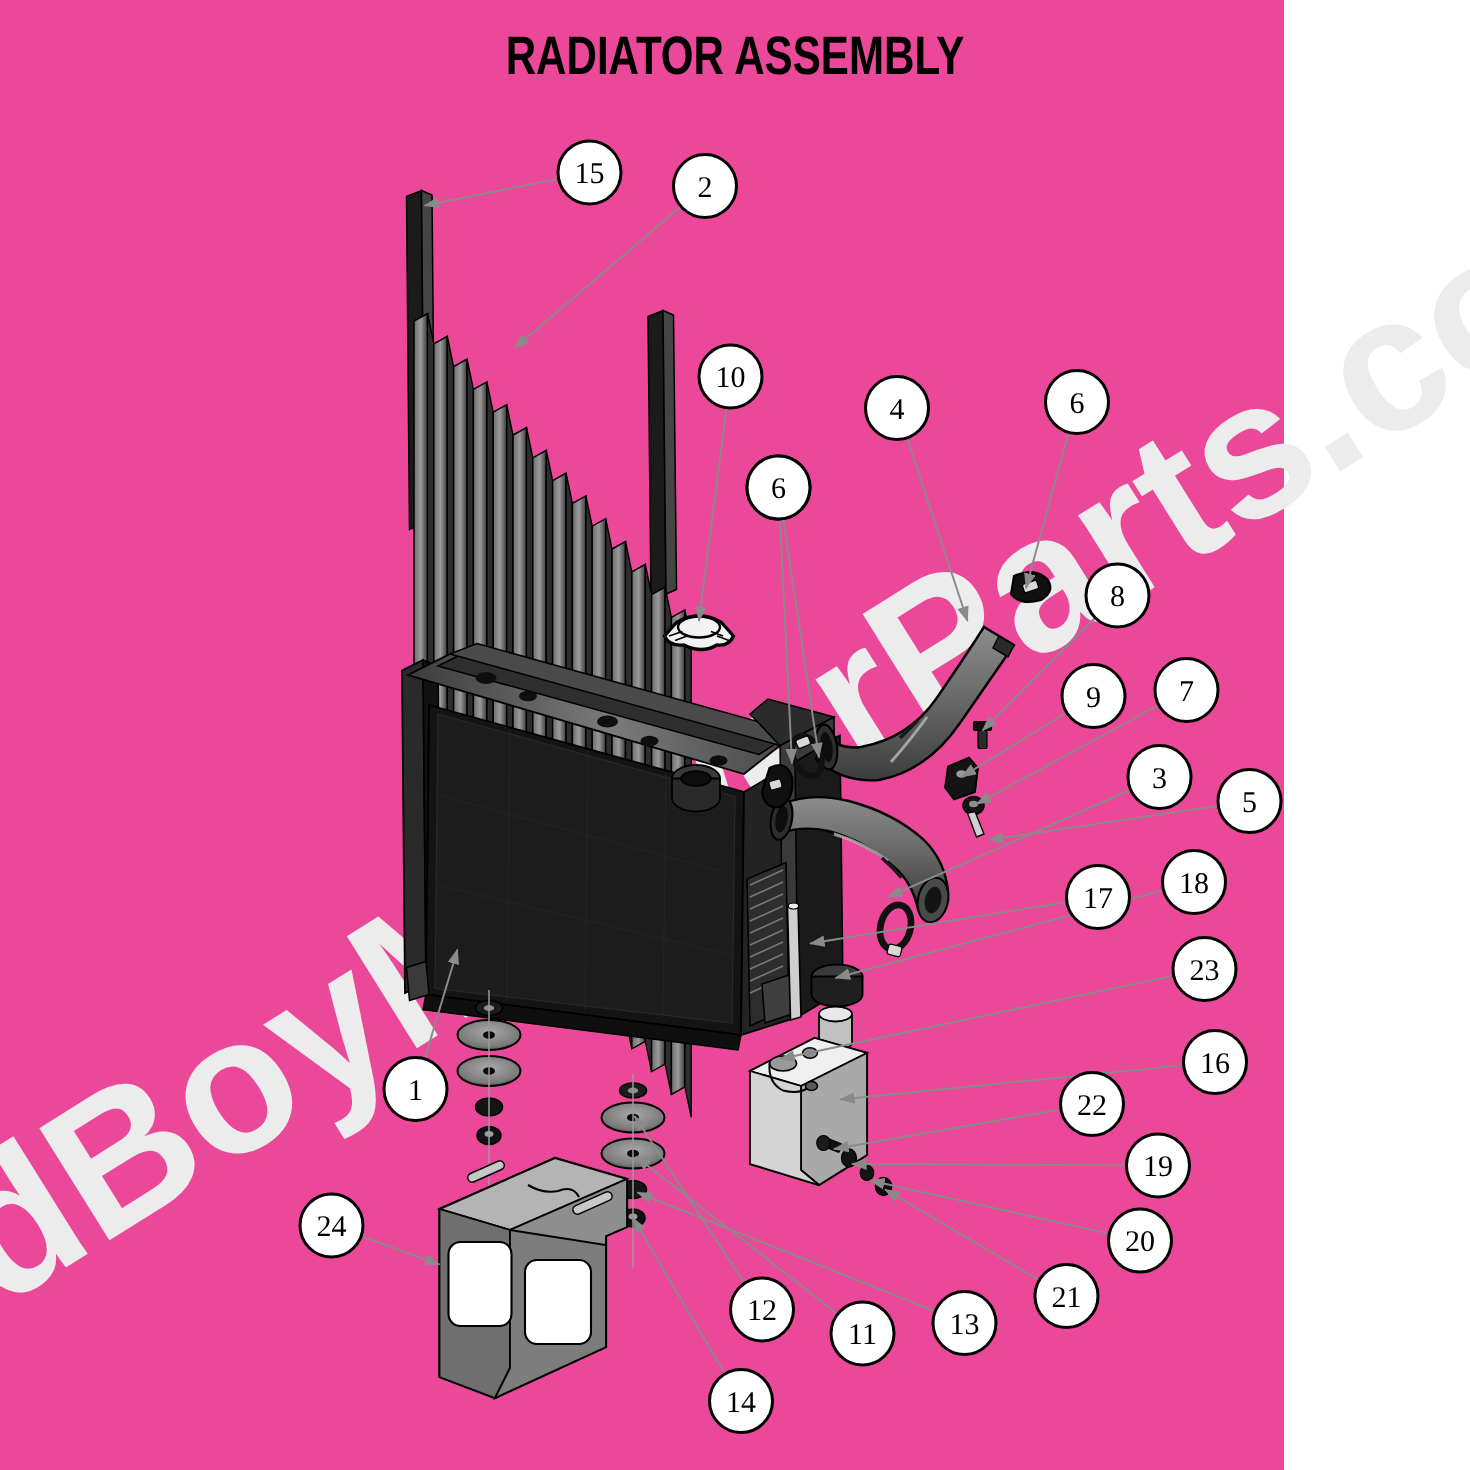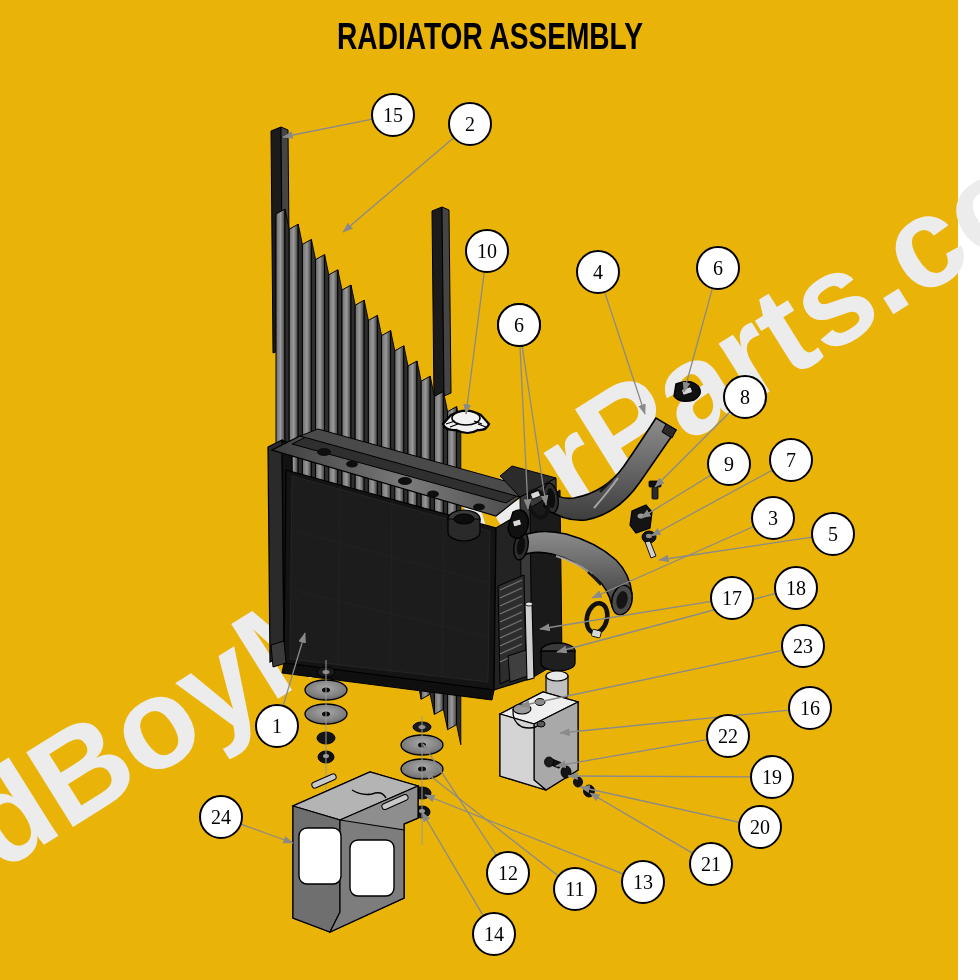--- a/index.html
+++ b/index.html
@@ -1,21 +1,21 @@
 <!DOCTYPE html>
 <html><head>
 <meta charset="utf-8">
 <title>Radiator Assembly</title>
 <style>
   html,body{margin:0;padding:0;background:#ffffff;}
   body{
     width:980px;height:980px;overflow:hidden;position:relative;
     font-family:"Liberation Sans", sans-serif;
   }
-  #stage{position:absolute;inset:0;width:958px;height:980px;background:#eab308;}
+  #stage{position:absolute;inset:0;width:856px;height:980px;background:#ec4899;}
   #title{
     position:absolute;left:0;top:16px;width:980px;text-align:center;
     font-family:"Liberation Sans", sans-serif;
     font-weight:bold;font-size:36px;letter-spacing:0px;color:#000;
     transform:scaleX(.78);transform-origin:50% 50%;
     white-space:nowrap;
   }
   svg#art{position:absolute;left:0;top:0;width:980px;height:980px;}
   .wm{fill:#ececec;}
 </style>

